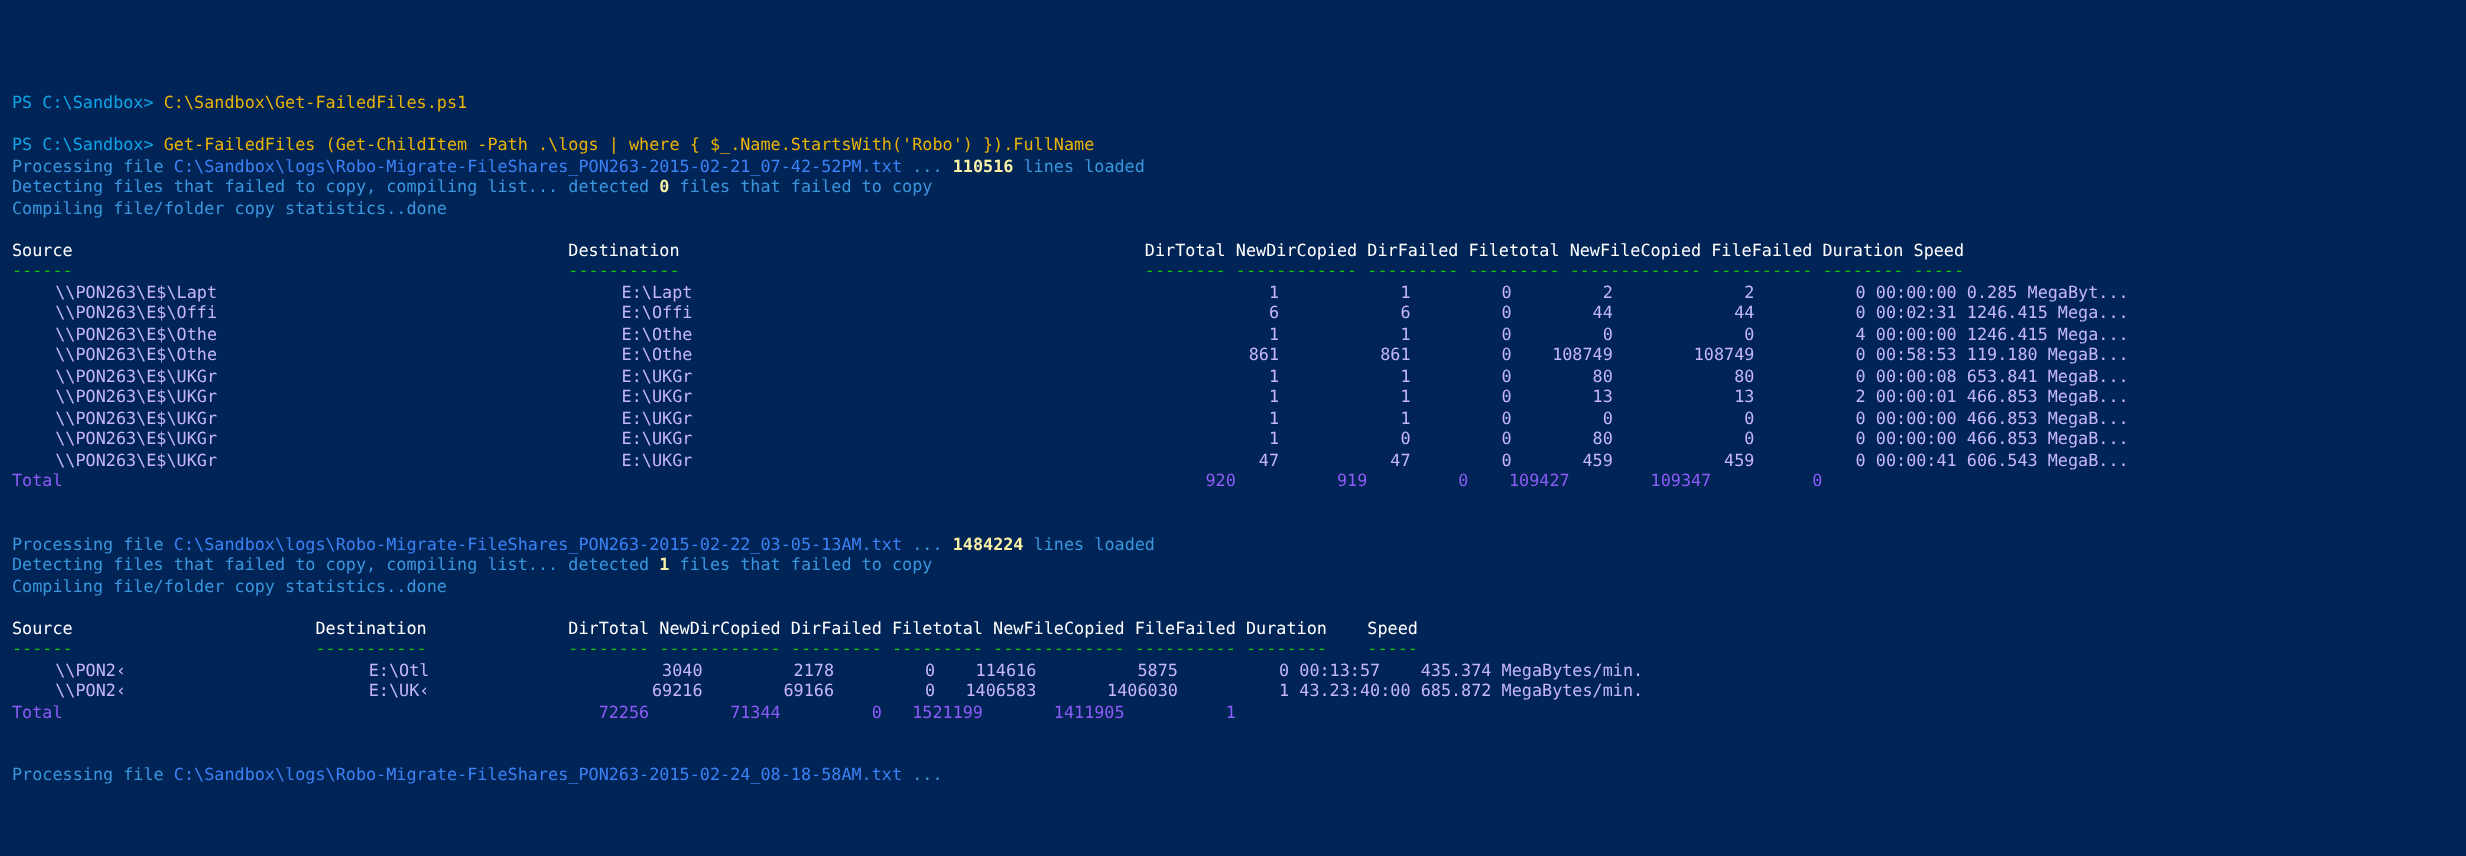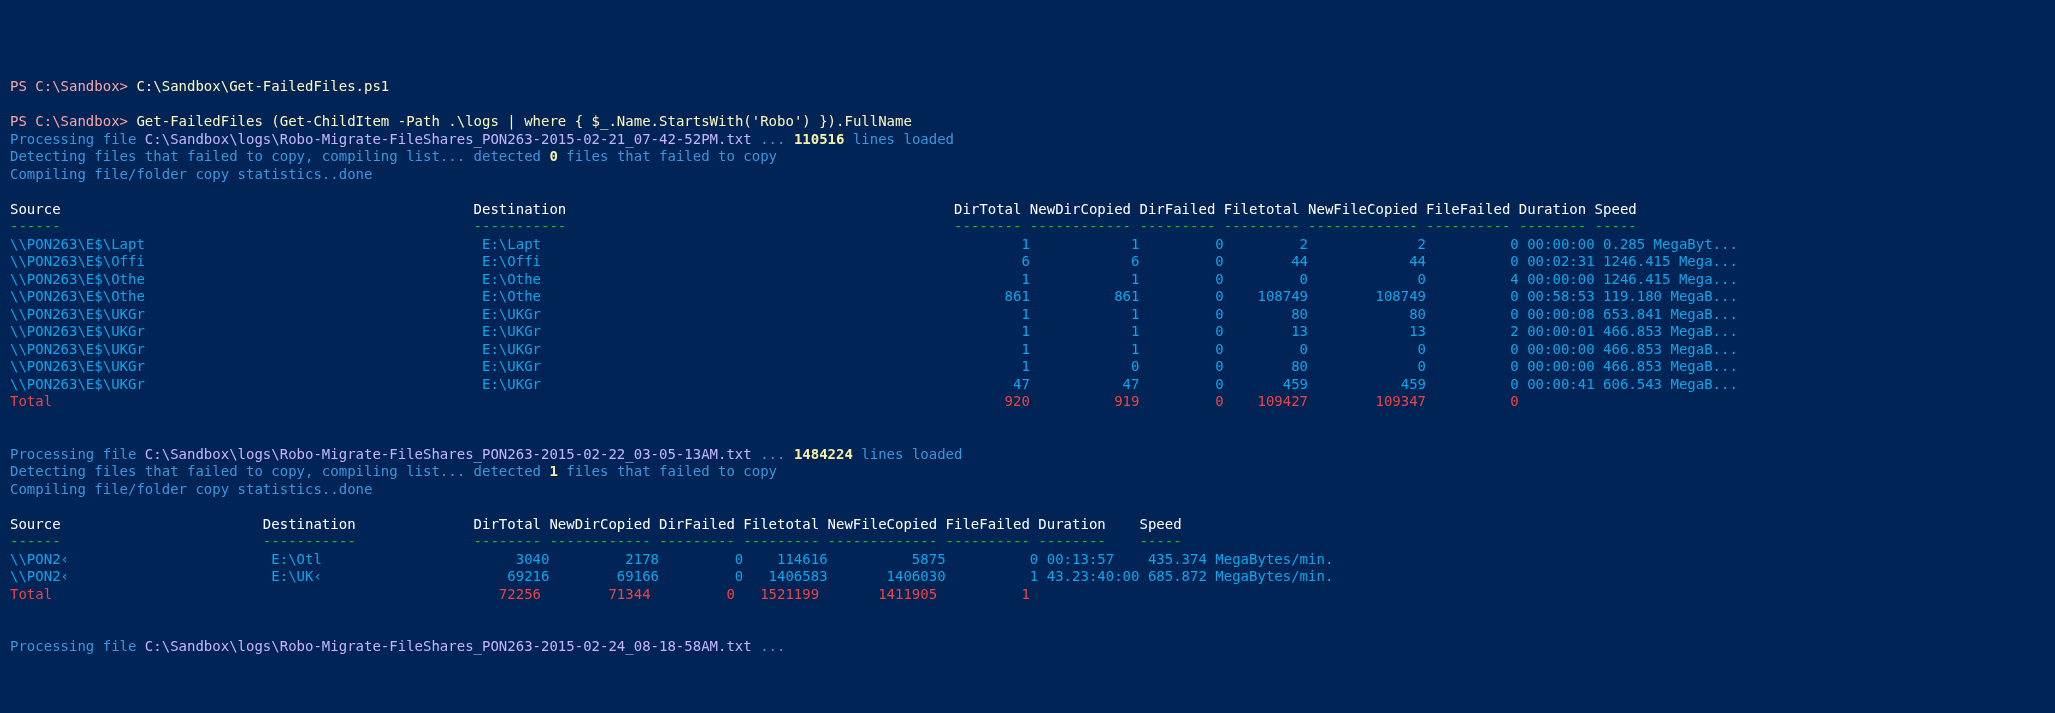--- a/index.html
+++ b/index.html
@@ -6,29 +6,29 @@
     margin: 0;
     padding: 8px 10px;
     background: #012456;
     color: #cccccc;
     font-family: Consolas, "Lucida Console", monospace;
     font-size: 14px;
     line-height: 1.25;
     white-space: pre;
     overflow: hidden;
   }
-  .prompt { color: #fca5a5; }
-  .cmd    { color: #fef9c3; }
+  .prompt { color: #0ea5e9; }
+  .cmd    { color: #eab308; }
   .cyan   { color: #3a96dd; margin-top: 24px; }
-  .green  { color: #c4b5fd; }
+  .green  { color: #3b82f6; }
   .yellow { color: #f9f1a5; font-weight: bold; }
   .hdr    { color: #ffffff; }
   .dash   { color: #16c60c; }
-  .row    { color: #0ea5e9; }
-  .tot    { color: #ef4444; }
+  .row    { color: #c4b5fd; margin-left: 36px; }
+  .tot    { color: #8b5cf6; }
 </style>
 </head>
 <body>
 
 
 
 <div><span class="prompt">PS C:\Sandbox&gt; </span><span class="cmd">C:\Sandbox\Get-FailedFiles.ps1</span>
 
 <span class="prompt">PS C:\Sandbox&gt; </span><span class="cmd">Get-FailedFiles (Get-ChildItem -Path .\logs | where { $_.Name.StartsWith('Robo') }).FullName</span>
 <span class="cyan">Processing file </span><span class="green">C:\Sandbox\logs\Robo-Migrate-FileShares_PON263-2015-02-21_07-42-52PM.txt</span><span class="cyan"> ... </span><span class="yellow">110516</span><span class="cyan"> lines loaded</span>

